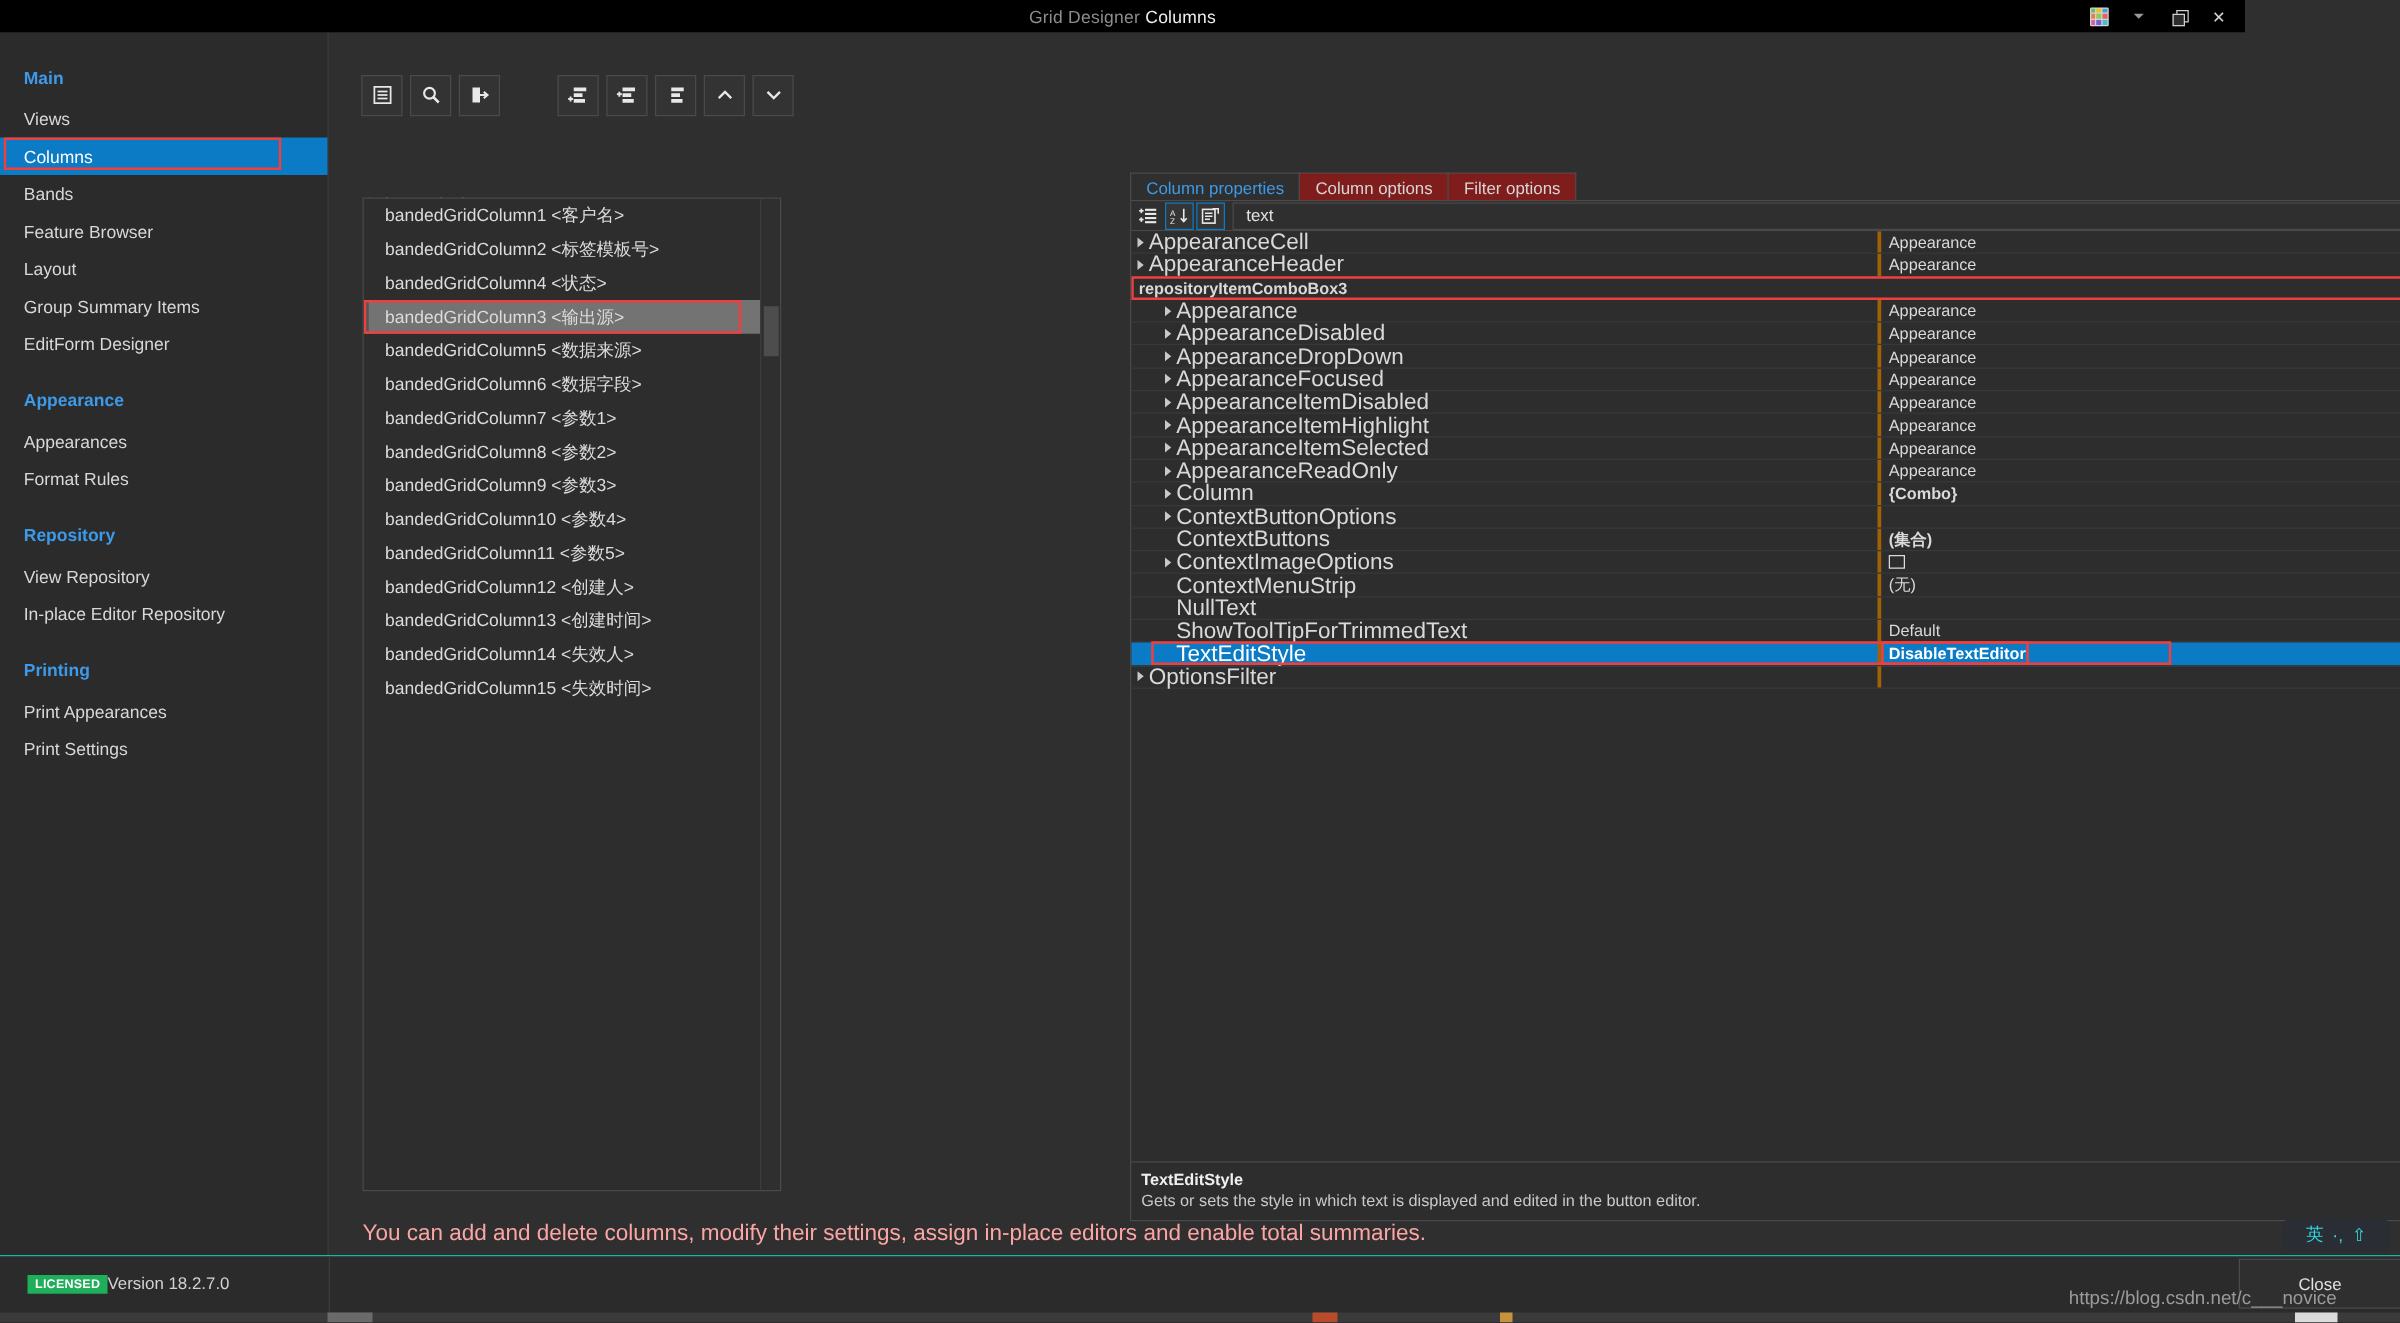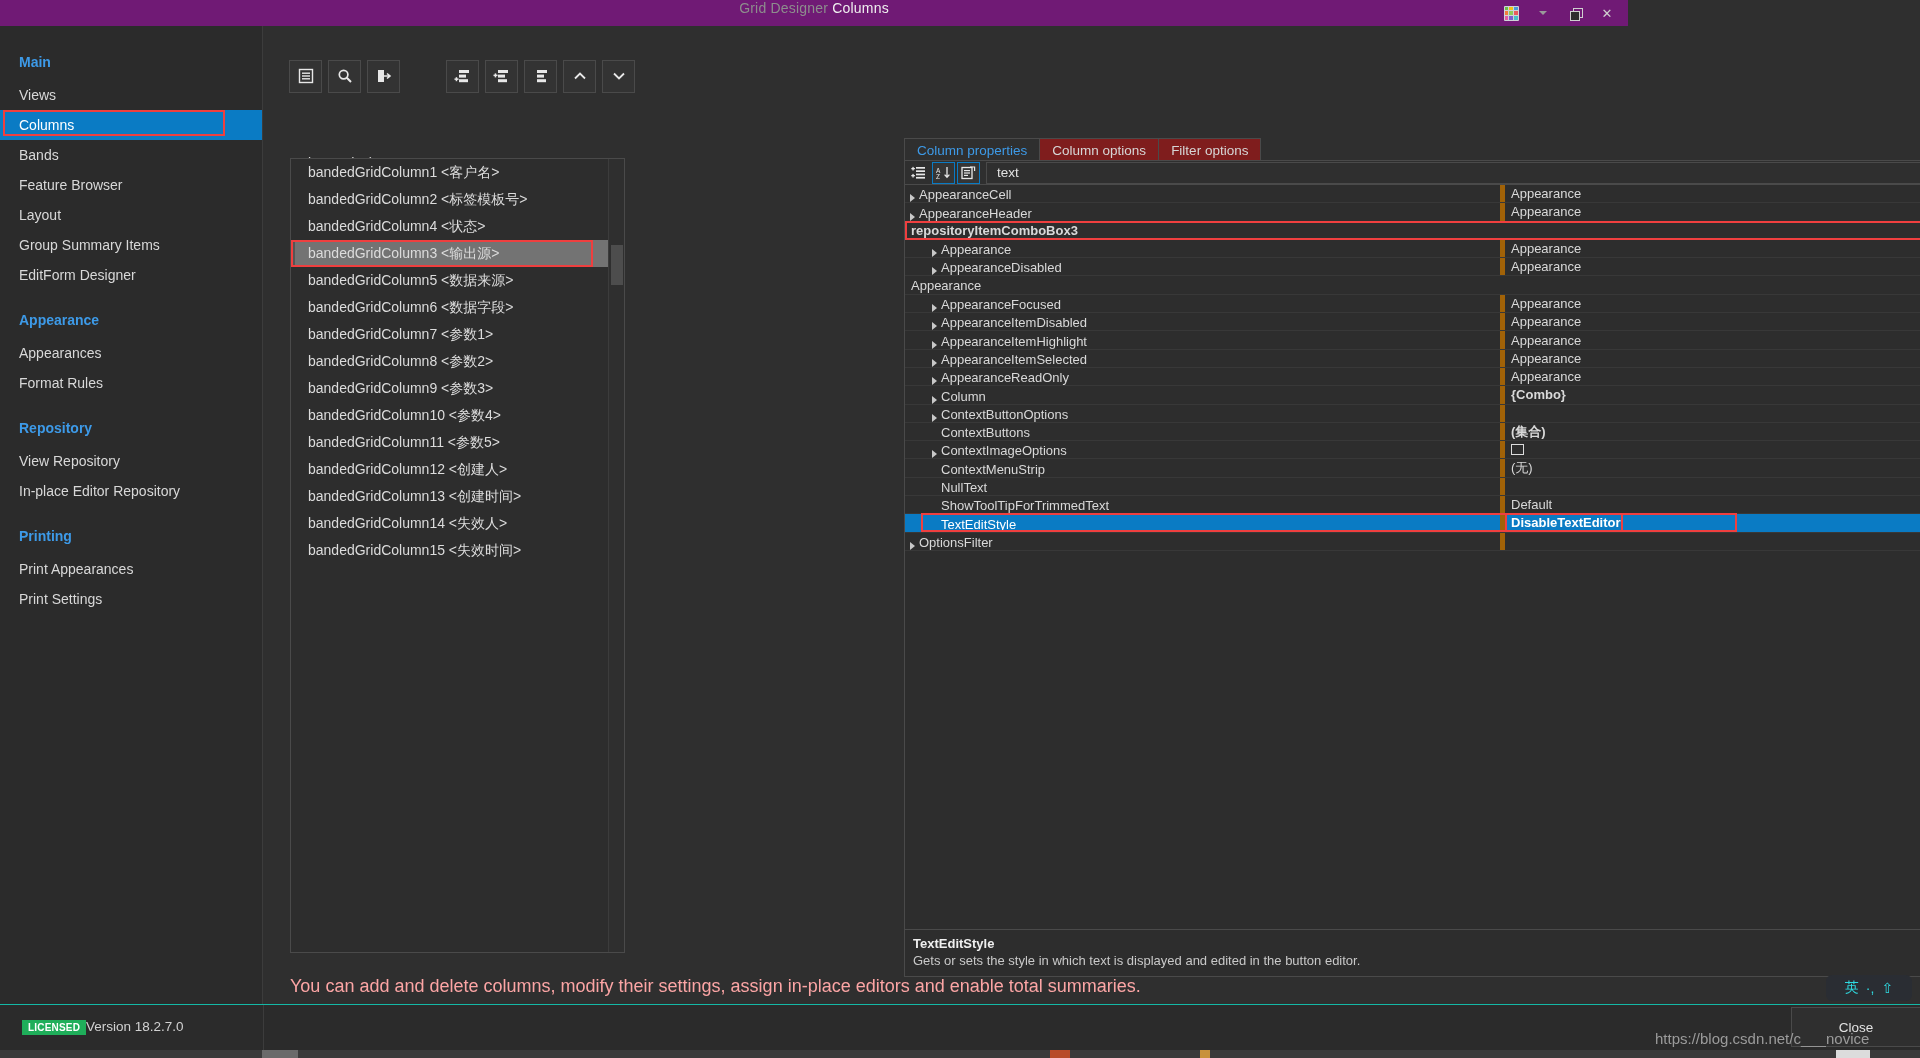--- a/index.html
+++ b/index.html
@@ -12,23 +12,23 @@
     overflow: hidden;
   }
   #app {
     position: relative;
     width: 1920px; height: 1058px;
     background: #2f2f2f;
   }
 
   
   .titlebar {
-    position: absolute; left: 0; top: 0; width: 1628px; height: 26px;
-    background: #701a75;
-    display: flex; align-items: flex-start; justify-content: center;
+    position: absolute; left: 0; top: 0; width: 1796px; height: 26px;
+    background: #000000;
+    display: flex; align-items: center; justify-content: center;
   }
   .title-text { font-size: 14px; letter-spacing: .2px; }
   .title-dim { color: #8d8d8d; }
   .title-strong { color: #efefef; }
   .title-btns {
     position: absolute; right: 6px; top: 0; height: 26px;
     display: flex; align-items: center; gap: 2px;
   }
   .tb-btn {
     width: 30px; height: 24px; display: flex; align-items: center; justify-content: center;
@@ -164,22 +164,22 @@
 
   .pg-rows {
     border: 1px solid #4a4a4a; border-top: none; height: 745px;
     background: #2d2d2d; position: relative; overflow: hidden;
   }
   .pg-row {
     display: flex; height: 18.3px; position: relative;
     border-bottom: 1px solid #383838;
   }
   .pg-row .name-cell {
-    width: 600px; display: flex; align-items: flex-end;
-    font-size: 13px; color: #d9d9d9; border-right: 5px solid #a16207;
+    width: 600px; display: flex; align-items: center;
+    font-size: 18px; color: #d9d9d9; border-right: 3px solid #a16207;
     padding-left: 0px; white-space: nowrap;
   }
   .pg-row .val-cell {
     flex: 1; display: flex; align-items: center; padding-left: 6px;
     font-size: 13px; color: #d9d9d9; white-space: nowrap;
   }
   .pg-row.selected { background: #0a7bc4; }
   .pg-row.selected .name-cell, .pg-row.selected .val-cell { color: #ffffff; }
   .expander {
     width: 14px; min-width: 14px; display: flex; align-items: center; justify-content: center;
@@ -485,20 +485,26 @@
           <div class="name-cell" style="padding-left:22px">
             <span class="expander">
                 <span class="arrow-r"></span>
               </span>
             <span>AppearanceDisabled</span>
           </div>
           <div class="val-cell">Appearance</div>
         </div>
 
         <div class="pg-row">
+          <div class="name-cell" style="padding-left:22px">
+            <span class="expander">
+                <span class="arrow-r"></span>
+              </span>
+            <span>AppearanceDropDown</span>
+          </div>
           <div class="val-cell">Appearance</div>
         </div>
 
         <div class="pg-row">
           <div class="name-cell" style="padding-left:22px">
             <span class="expander">
                 <span class="arrow-r"></span>
               </span>
             <span>AppearanceFocused</span>
           </div>

